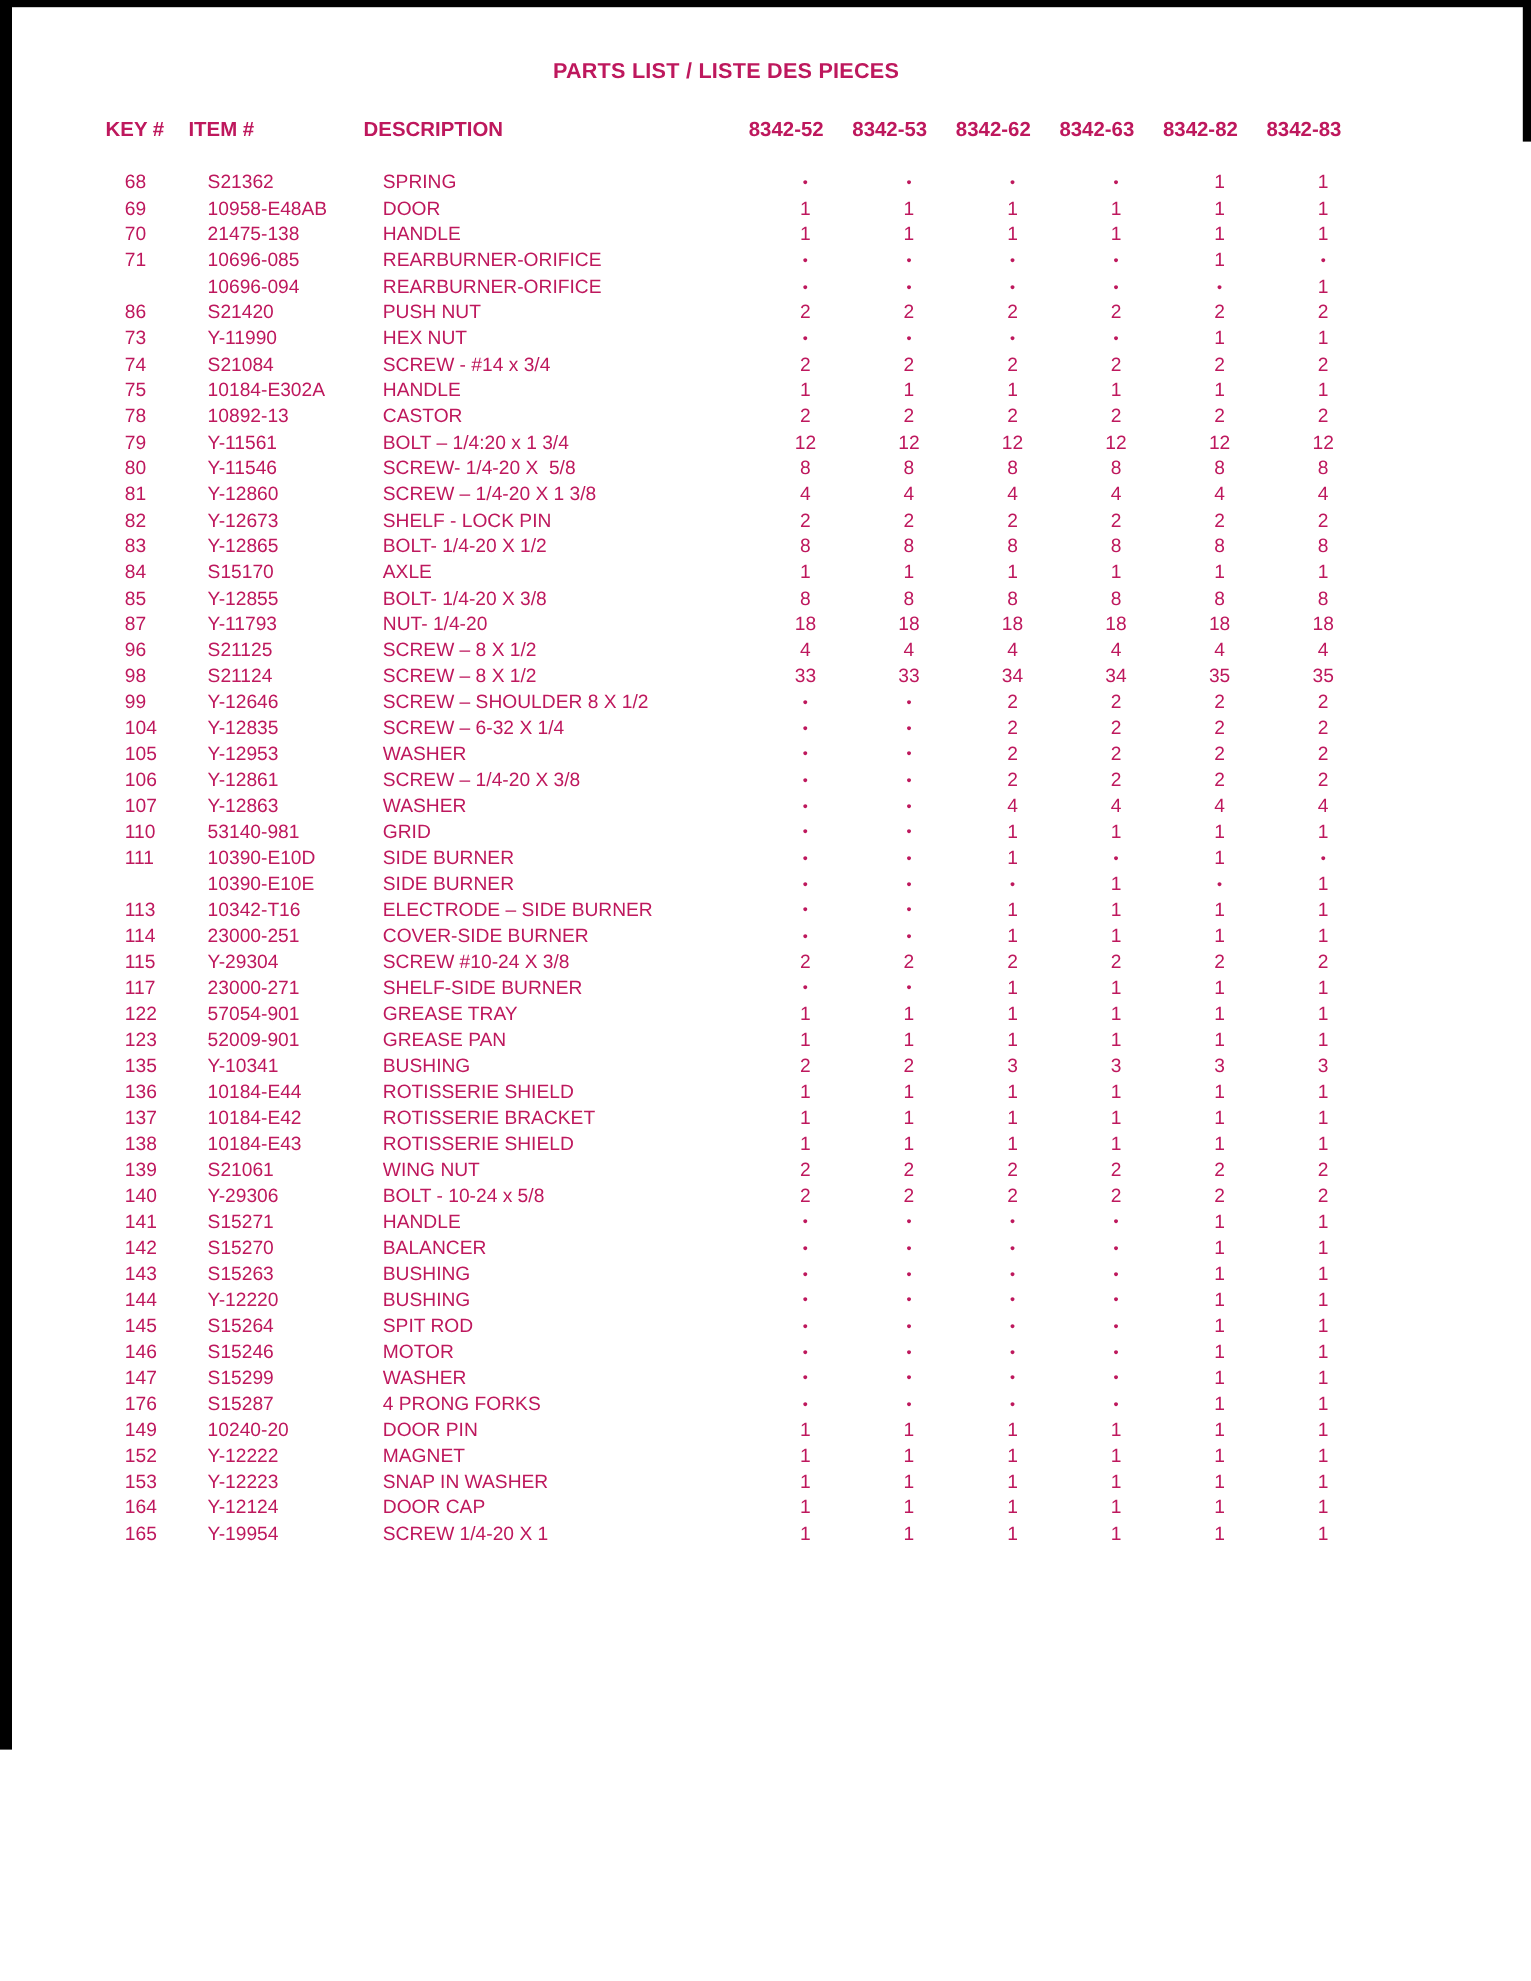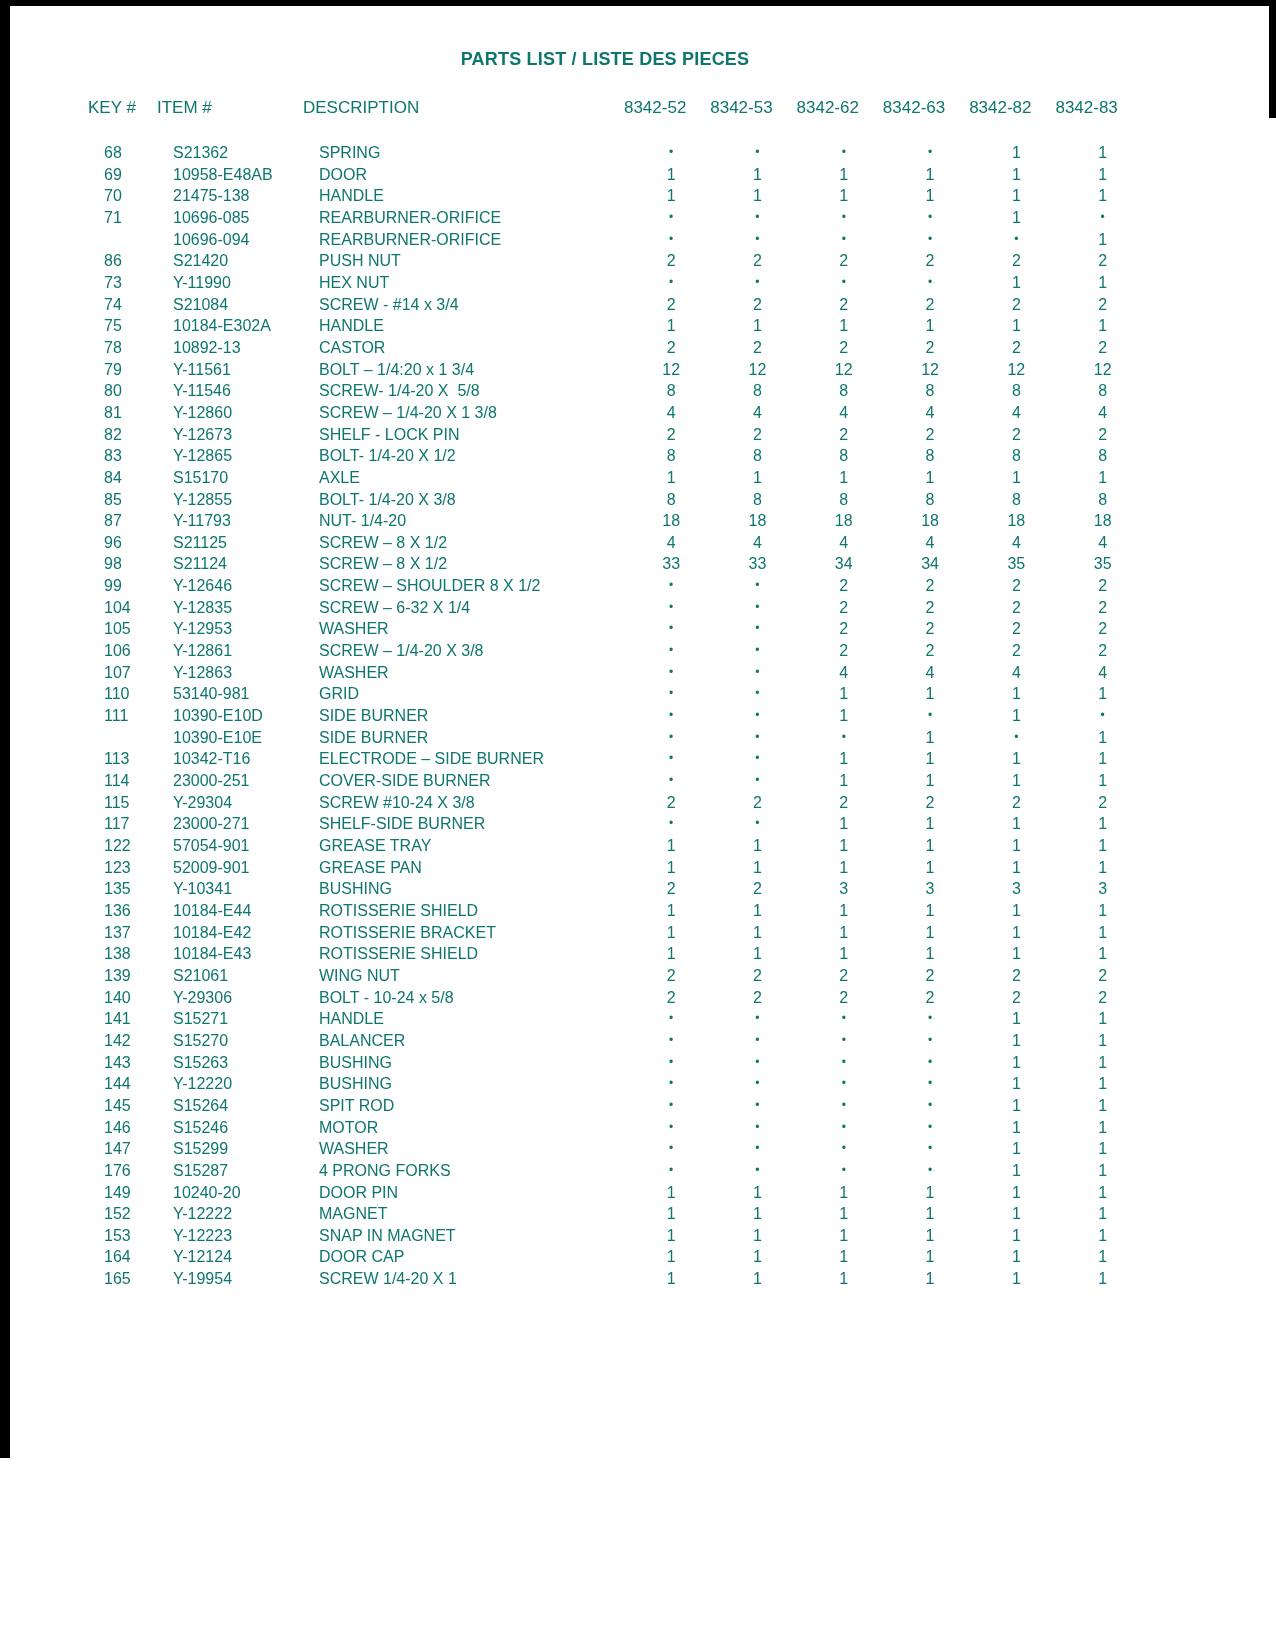--- a/index.html
+++ b/index.html
@@ -1,37 +1,37 @@
 <!DOCTYPE html>
 <html><head>
 <meta charset="utf-8">
 <style>
   html,body { margin:0; padding:0; background:#ffffff; }
   .page {
     position:relative;
     width:1276px; height:1651px;
     background:#ffffff;
-    color:#0f766e;
+    color:#be185d;
     font-family:"Liberation Sans", sans-serif;
     overflow:hidden;
   }
   
   .border-top   { position:absolute; left:0; top:0; width:1276px; height:6px;  background:#000; }
   .border-left  { position:absolute; left:0; top:0; width:10px;  height:1458px; background:#000; }
   .border-right { position:absolute; right:0; top:0; width:7px;  height:118px;  background:#000; }
 
   .title {
     position:absolute; top:49px; left:0; width:1210px;
     text-align:center; font-weight:bold; font-size:18px; letter-spacing:0.2px;
   }
 
   .hrow {
     position:absolute; top:97px; left:0; width:1276px;
     display:flex; align-items:flex-start;
-    font-weight:normal; font-size:17px; line-height:22px;
+    font-weight:bold; font-size:17px; line-height:22px;
   }
   .tbody {
     position:absolute; top:142px; left:0; width:1276px;
     font-size:16px;
   }
   .row { display:flex; height:21.66px; line-height:21.66px;padding-left:16px; }
 
   .c-key  { margin-left:88px; width:69px;  flex:0 0 auto; }
   .c-item { width:146px; flex:0 0 auto; }
   .c-desc { width:309px; flex:0 0 auto; white-space:pre; }
@@ -602,21 +602,21 @@
         <span class="c-qty">1</span>
         <span class="c-qty">1</span>
         <span class="c-qty">1</span>
         <span class="c-qty">1</span>
         <span class="c-qty">1</span>
         <span class="c-qty">1</span>
       </div>
       <div class="row">
         <span class="c-key">153</span>
         <span class="c-item">Y-12223</span>
-        <span class="c-desc">SNAP IN MAGNET</span>
+        <span class="c-desc">SNAP IN WASHER</span>
         <span class="c-qty">1</span>
         <span class="c-qty">1</span>
         <span class="c-qty">1</span>
         <span class="c-qty">1</span>
         <span class="c-qty">1</span>
         <span class="c-qty">1</span>
       </div>
       <div class="row">
         <span class="c-key">164</span>
         <span class="c-item">Y-12124</span>

